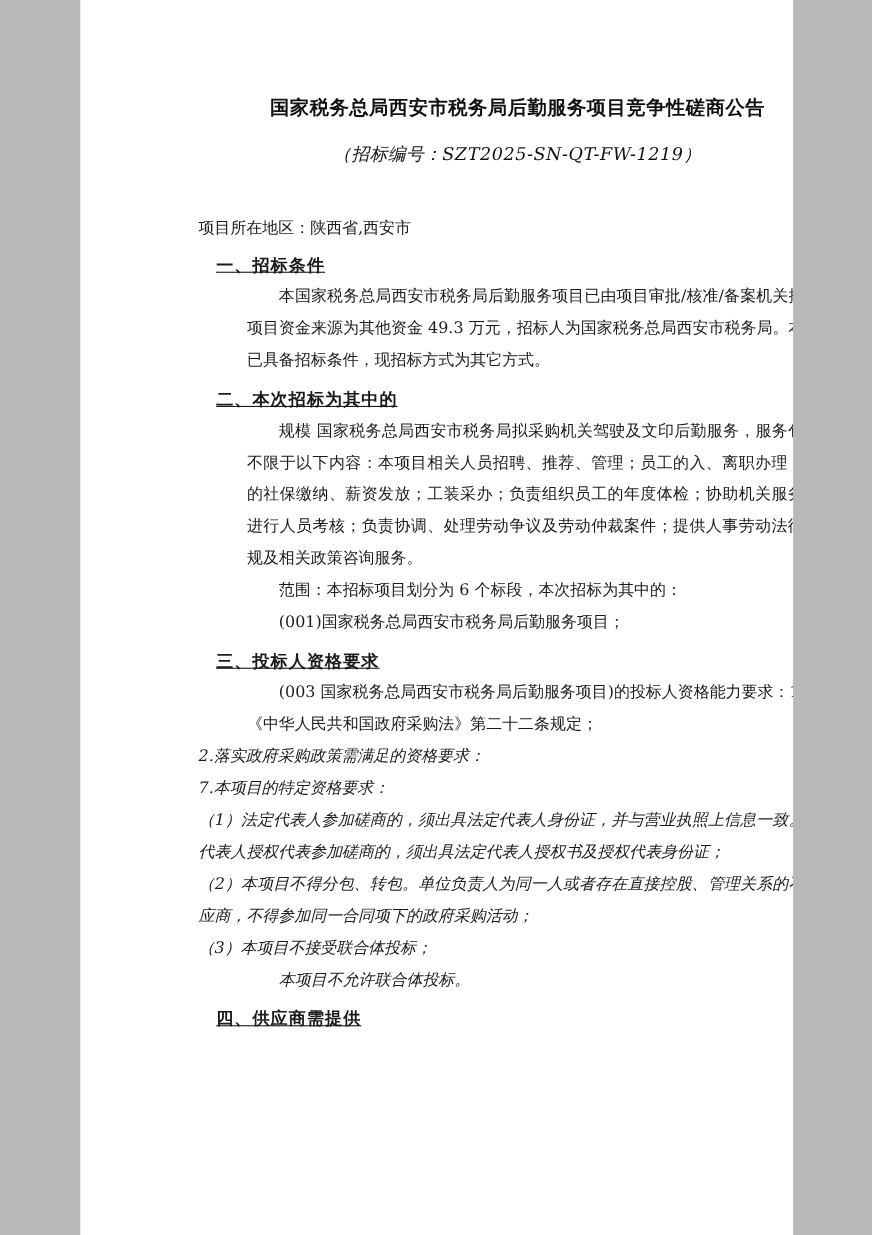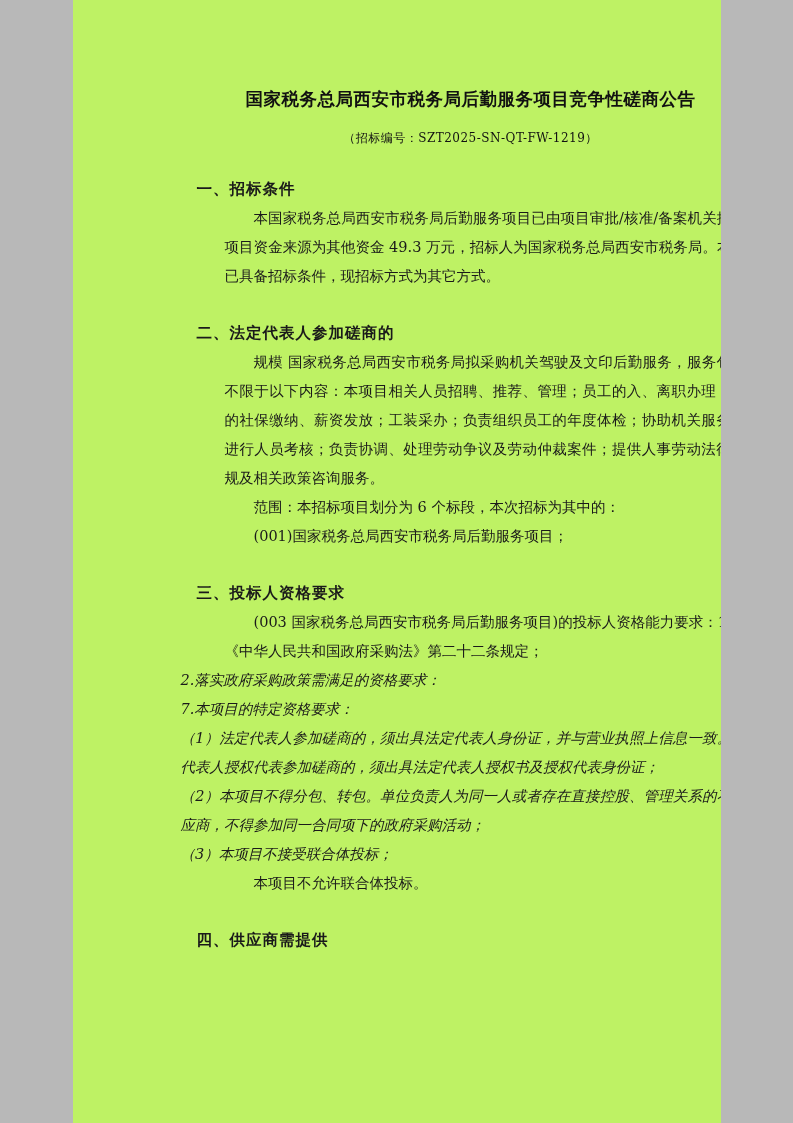--- a/index.html
+++ b/index.html
@@ -4,21 +4,21 @@
 <style>
   html, body {
     margin: 0;
     padding: 0;
     background: #b8b8b8;
   }
   .page {
     position: relative;
     width: 648px;
     height: 1123px;
-    background: #bef264;
+    background: #ffffff;
     margin: 0 auto;
     overflow: hidden;
     font-family: "DejaVu Serif", "Liberation Serif", serif;
     color: #1a1a1a;
     box-sizing: border-box;
   }
   .content {
     position: absolute;
     left: 108px;
     top: 0;
@@ -28,55 +28,58 @@
     text-align: center;
     font-size: 17.5px;
     font-weight: bold;
     letter-spacing: 0.5px;
     margin-top: 86px;
     line-height: 1.5;
     color: #111;
   }
   .doc-subtitle {
     text-align: center;
-    font-size: 12px;
+    font-size: 16px;
     margin-top: 18px;
     letter-spacing: 0.5px;
     color: #111;
+    font-style: italic;
   }
   .meta-line {
     font-size: 14.5px;
     margin-top: 44px;
     line-height: 1.8;
     text-indent: 0;
   }
   .section-heading {
     font-size: 15.5px;
     font-weight: bold;
-    margin-top: 32px;
+    margin-top: 10px;
     margin-bottom: 4px;
     letter-spacing: 1px;
     text-indent: 16px;
+    text-decoration: underline;
   }
   p.para {
     font-size: 14.5px;
     line-height: 2.0;
     margin: 0;
     text-align: justify;
     text-justify: inter-ideograph;
   }
   p.indent2 {
     text-indent: 29px;
     margin-left: 44px;
   }
   p.indent0 {
     text-indent: 0;
     font-style: italic;
   }
   .italic-note {
+    font-style: italic;
   }
   
   .seal {
     position: absolute;
     left: 712px;
     top: 432px;
     width: 152px;
     height: 152px;
     pointer-events: none;
   }
@@ -129,25 +132,26 @@
 </head>
 <body>
 
 <div class="page">
 
   <div class="content">
 
     <div class="doc-title">国家税务总局西安市税务局后勤服务项目竞争性磋商公告</div>
     <div class="doc-subtitle">（招标编号：SZT2025-SN-QT-FW-1219）</div>
 
+    <div class="meta-line">项目所在地区：陕西省,西安市</div>
 
     <div class="section-heading">一、招标条件</div>
     <p class="para indent2">本国家税务总局西安市税务局后勤服务项目已由项目审批/核准/备案机关批准，项目资金来源为其他资金 49.3 万元，招标人为国家税务总局西安市税务局。本项目已具备招标条件，现招标方式为其它方式。</p>
 
-    <div class="section-heading">二、法定代表人参加磋商的</div>
+    <div class="section-heading">二、本次招标为其中的</div>
     <p class="para indent2">规模  国家税务总局西安市税务局拟采购机关驾驶及文印后勤服务，服务包括但不限于以下内容：本项目相关人员招聘、推荐、管理；员工的入、离职办理；员工的社保缴纳、薪资发放；工装采办；负责组织员工的年度体检；协助机关服务中心进行人员考核；负责协调、处理劳动争议及劳动仲裁案件；提供人事劳动法律、法规及相关政策咨询服务。</p>
     <p class="para indent2">范围：本招标项目划分为 6 个标段，本次招标为其中的：</p>
     <p class="para indent2">(001)国家税务总局西安市税务局后勤服务项目；</p>
 
     <div class="section-heading">三、投标人资格要求</div>
     <p class="para indent2">(003 国家税务总局西安市税务局后勤服务项目)的投标人资格能力要求：1.满足《中华人民共和国政府采购法》第二十二条规定；</p>
     <p class="para indent0">2.落实政府采购政策需满足的资格要求：</p>
     <p class="para indent0">7.本项目的特定资格要求：</p>
     <p class="para indent0">（1）法定代表人参加磋商的，须出具法定代表人身份证，并与营业执照上信息一致。法定代表人授权代表参加磋商的，须出具法定代表人授权书及授权代表身份证；</p>
     <p class="para indent0">（2）本项目不得分包、转包。单位负责人为同一人或者存在直接控股、管理关系的不同供应商，不得参加同一合同项下的政府采购活动；</p>

